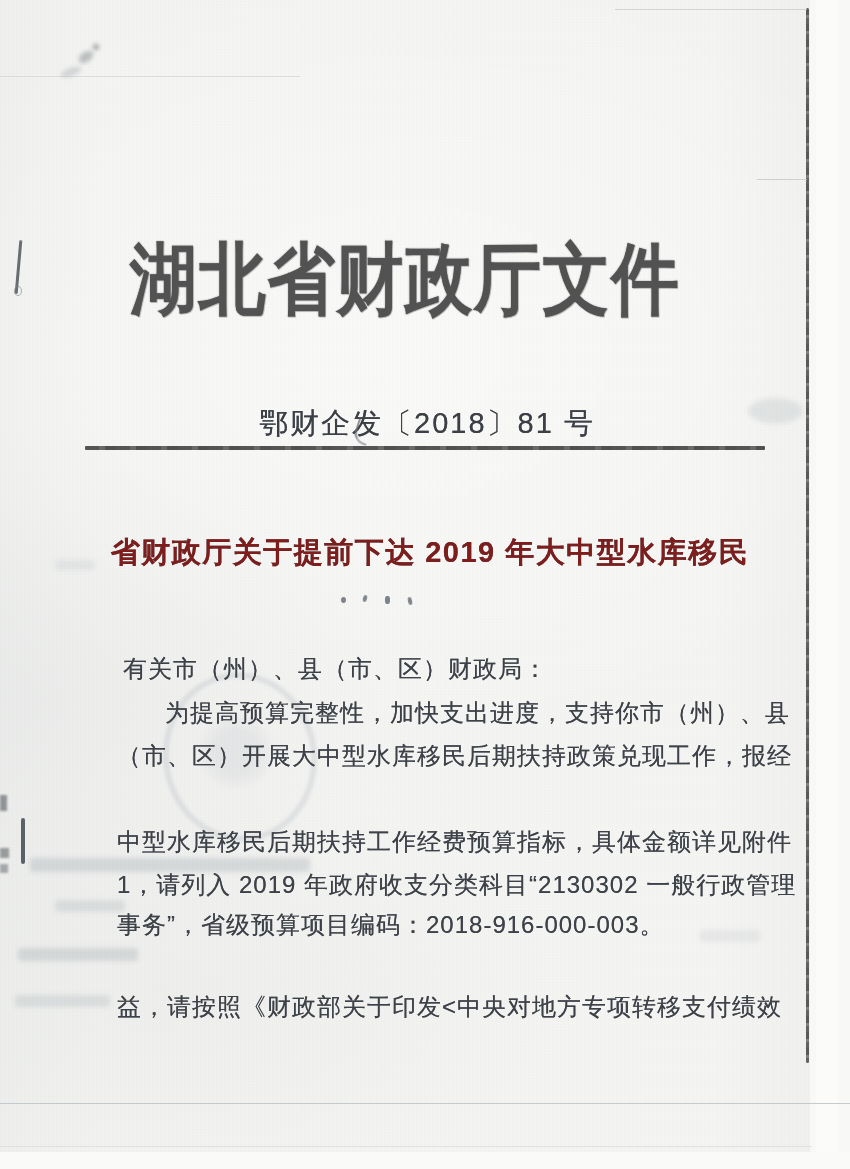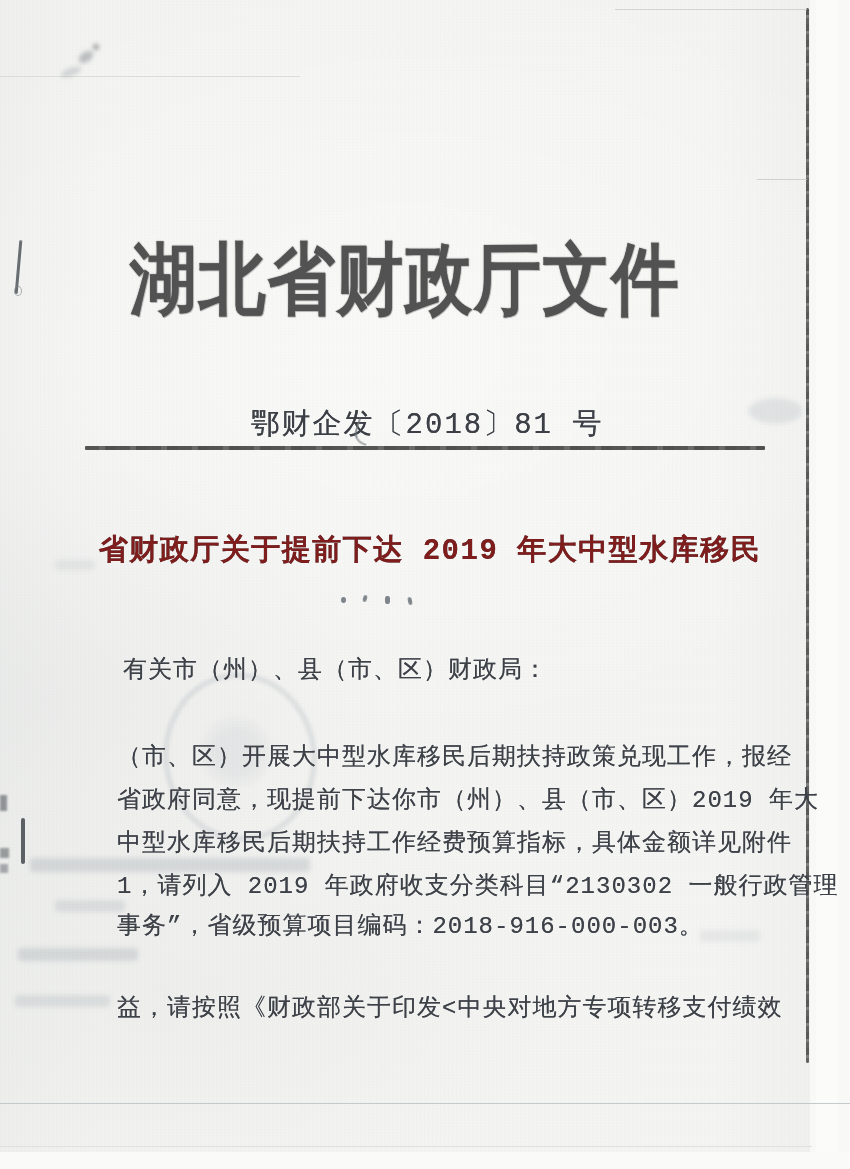--- a/index.html
+++ b/index.html
@@ -1,19 +1,19 @@
 <!DOCTYPE html>
 <html><head>
 <meta charset="utf-8">
 <style>
   html,body{margin:0;padding:0;background:#e9eae8;}
   .scan{
     position:relative;width:850px;height:1169px;overflow:hidden;
     background:#f6f6f4;
-    font-family:Liberation Mono, monospace;
+    font-family:Liberation Sans, sans-serif;
   }
   
   .paper{
     position:absolute;left:0;top:0;width:810px;height:1169px;
     background:
       radial-gradient(ellipse 600px 300px at 20% 85%, rgba(190,196,198,0.10), rgba(0,0,0,0) 70%),
       radial-gradient(ellipse 500px 400px at 5% 60%, rgba(185,190,194,0.12), rgba(0,0,0,0) 70%),
       radial-gradient(ellipse 700px 500px at 50% 30%, rgba(255,255,255,0.5), rgba(0,0,0,0) 80%),
       linear-gradient(90deg, #eff0ee 0%, #f3f3f1 12%, #f4f4f2 88%, #f0f1ef 100%);
   }
@@ -162,19 +162,19 @@
 
   <div class="title">
     <div class="tl">省财政厅关于提前下达 2019 年大中型水库移民</div>
   </div>
   <div class="ink-dot d1"></div>
   <div class="ink-dot d2"></div>
   <div class="ink-dot d3"></div>
   <div class="ink-dot d4"></div>
 
   <div class="salutation">有关市（州）、县（市、区）财政局：</div>
+  <div class="bodyline indent" style="top:697px">为提高预算完整性，加快支出进度，支持你市（州）、县</div>
   <div class="bodyline" style="top:740px">（市、区）开展大中型水库移民后期扶持政策兑现工作，报经</div>
-  <div class="bodyline" style="top:783px">省政府同意，现提前下达你市（州）、县（市、区）2019 年大</div>
   <div class="bodyline" style="top:826px">中型水库移民后期扶持工作经费预算指标，具体金额详见附件</div>
   <div class="bodyline" style="top:869px">1，请列入 2019 年政府收支分类科目“2130302 一般行政管理</div>
   <div class="bodyline" style="top:909px">事务”，省级预算项目编码：2018-916-000-003。</div>
   <div class="bodyline" style="top:991px">益，请按照《财政部关于印发&lt;中央对地方专项转移支付绩效</div>
 </div>
 
 </body></html>

